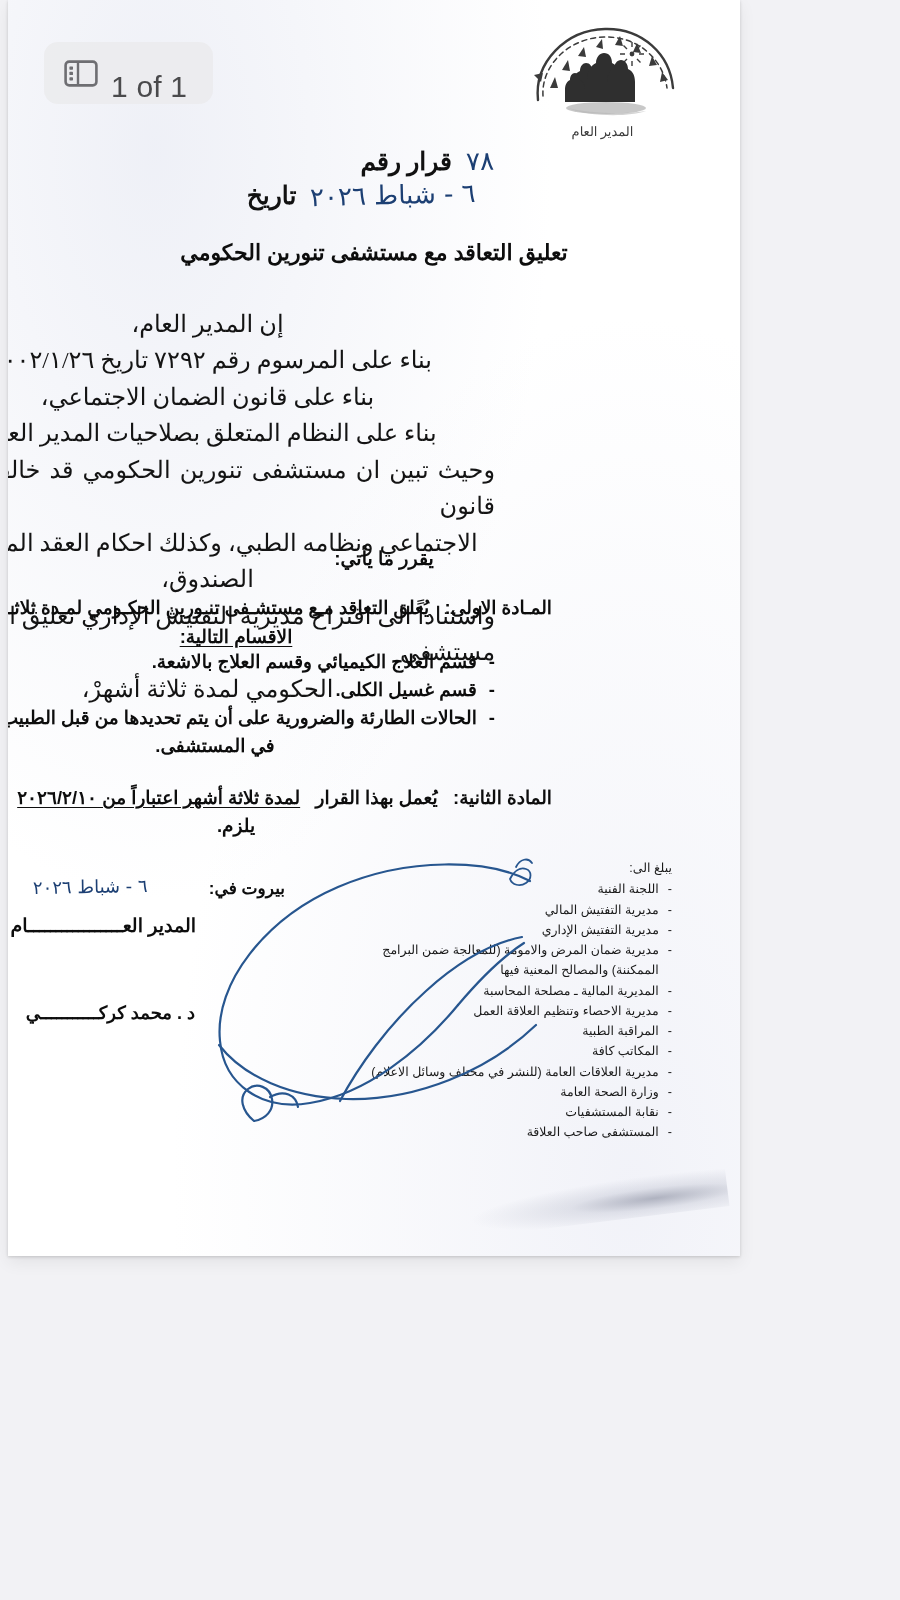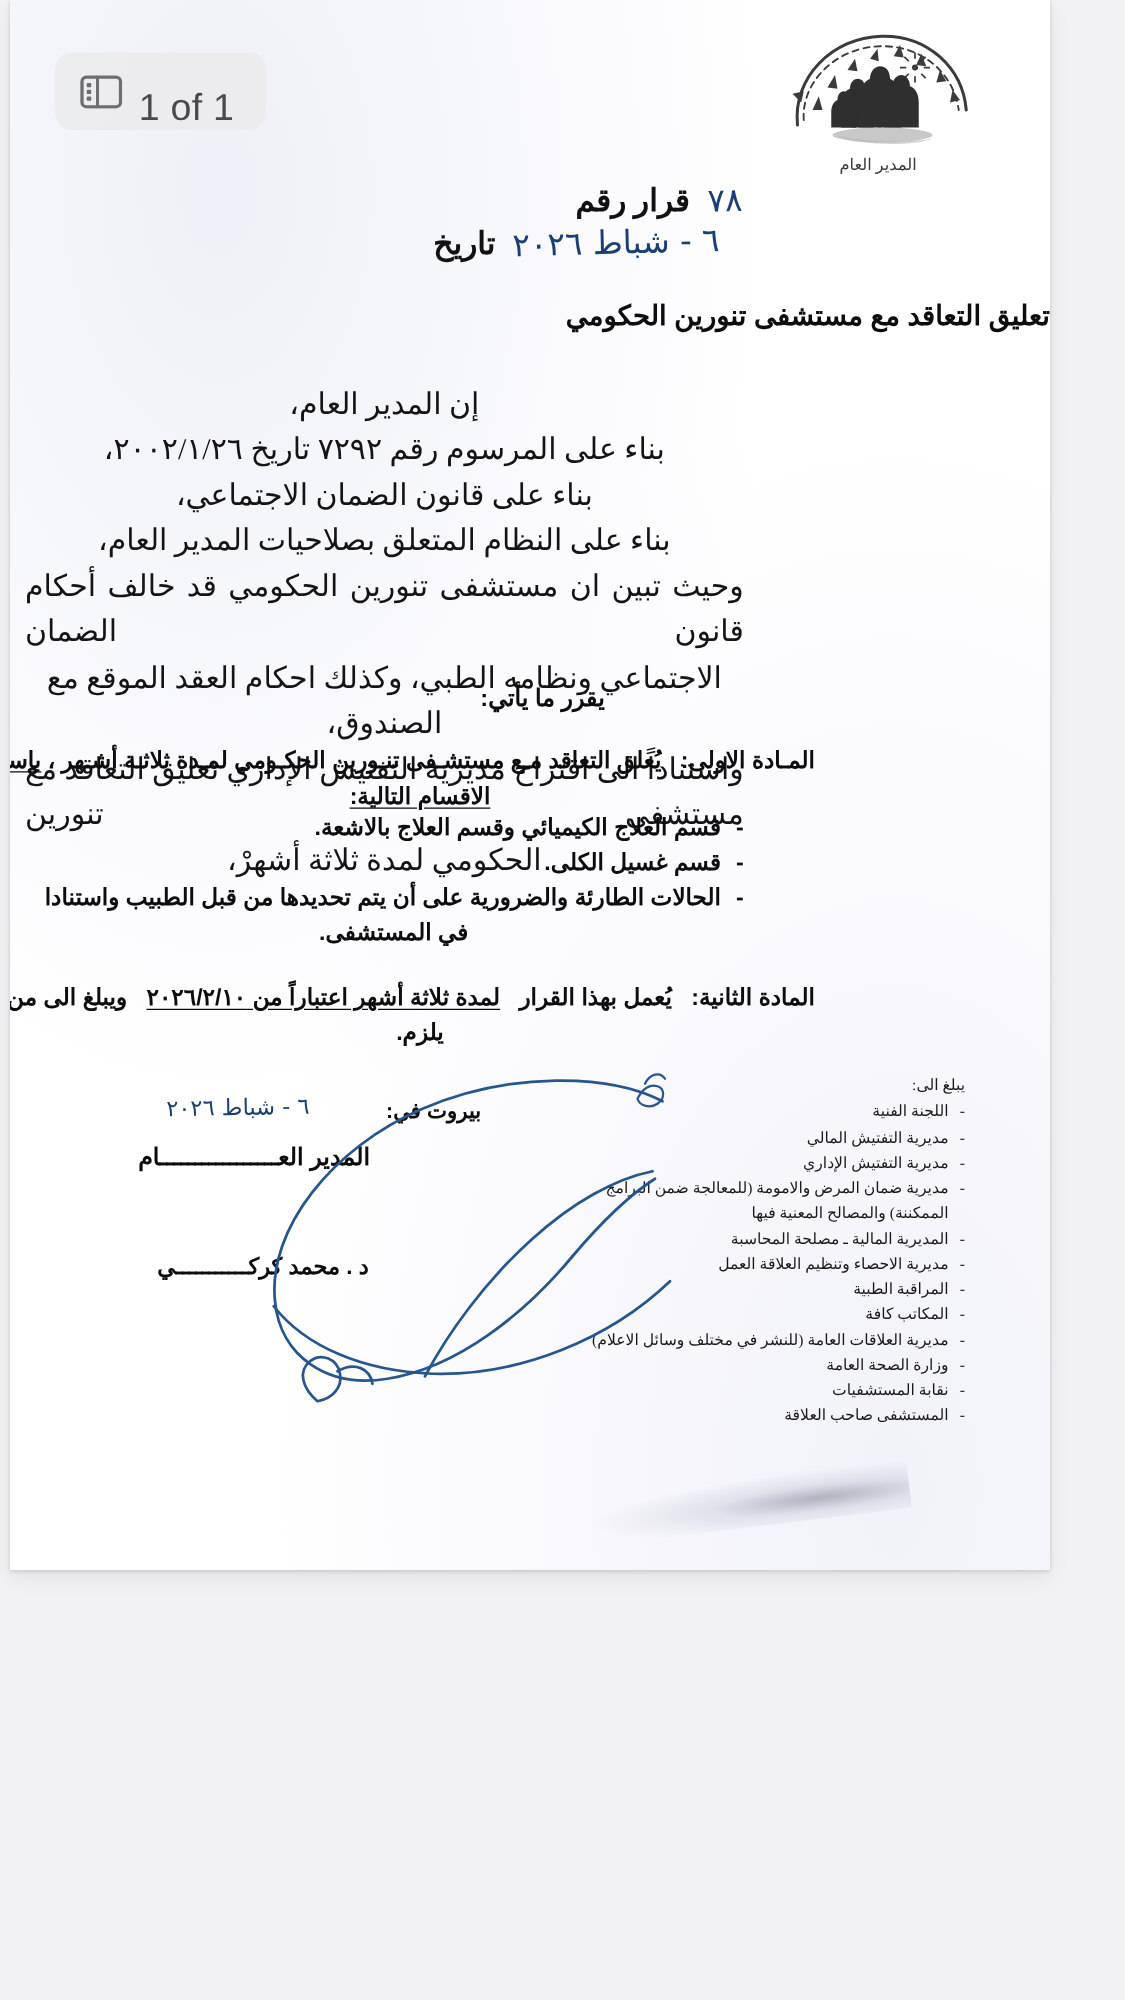--- a/index.html
+++ b/index.html
@@ -14,21 +14,21 @@
   #viewer {
     position: relative;
     width: 900px;
     height: 1600px;
     background: #f2f2f5;
   }
   
   #page {
     position: absolute;
     left: 8px; top: 0px;
-    width: 832px; height: 1256px;
+    width: 732px; height: 1256px;
     background: #ffffff;
     box-shadow: 0 1px 3px rgba(0,0,0,.16), 0 6px 16px rgba(0,0,0,.07);
     overflow: hidden;
   }
   
   #page::before{
     content:"";
     position:absolute; inset:0;
     background:
       radial-gradient(ellipse at 20% 12%, rgba(225,228,240,.55) 0%, rgba(255,255,255,0) 48%),
@@ -82,21 +82,21 @@
   .handwriting {
     font-family: "DejaVu Sans", sans-serif;
     color:#1c3f73; font-size: 26px; letter-spacing: 2px;
     transform: rotate(-1.5deg); display:inline-block;
   }
   #decision-head .row2 { margin-top: 4px; margin-right: 18px; }
 
   
   #doc-title {
     position: absolute; right: 0; left: 0; top: 240px;
-    text-align: right;
+    text-align: center;
     font-size: 22px; font-weight: 700; color:#0d0d0d;
     font-family: "Liberation Sans", sans-serif;
     letter-spacing: .2px;
   }
 
   
   #preamble {
     position: absolute; right: 245px; top: 306px;
     width: 575px;
     font-size: 24px; line-height: 1.52; color:#141414;
@@ -151,21 +151,21 @@
     line-height: 1.5;
   }
   #article-two .a2-line1 { white-space: nowrap; }
   #article-two .a2-line2 { text-align: center; }
 
   
   #notify {
     position: absolute; right: 68px; top: 858px;
     width: 352px;
     font-size: 12.5px; color: #1a1a1a;
-    font-family: Liberation Serif, serif;
+    font-family: Liberation Sans, sans-serif;
     line-height: 1.62; text-align: right;
   }
   #notify .n-head { margin-bottom: 1px; }
   #notify .n-li { display:flex; gap: 9px; justify-content:flex-start; }
   #notify .n-dash { flex: 0 0 auto; }
   #notify .n-txt { flex: 1 1 auto; text-align: right; }
   #notify .n-sub { display:block; text-align:right; }
 
   
   #sig-place {

